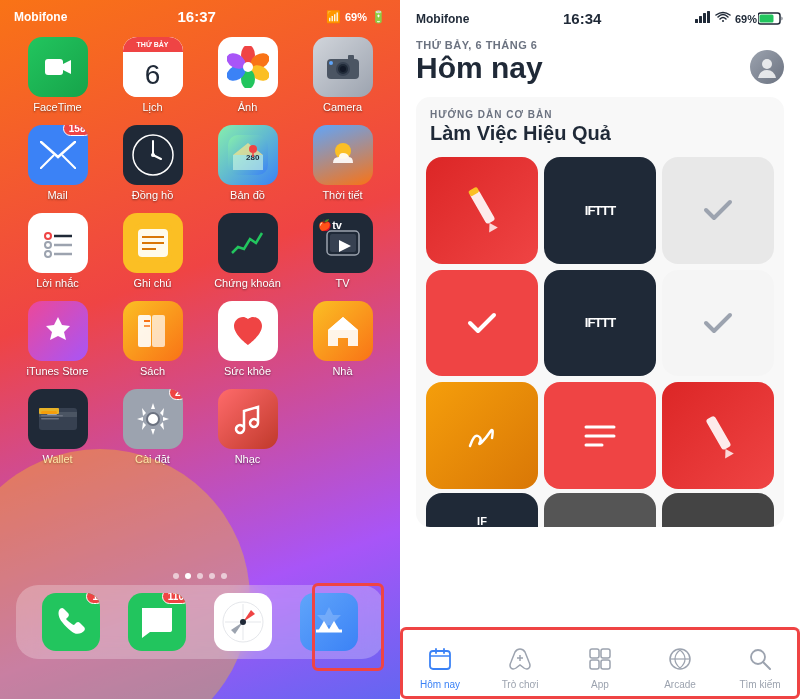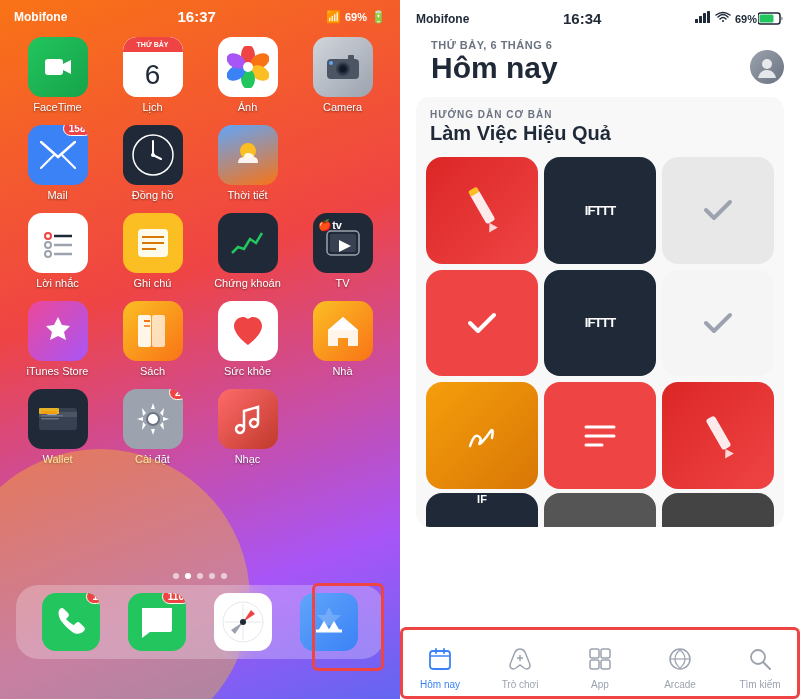--- a/index.html
+++ b/index.html
@@ -209,21 +209,20 @@
       display: flex;
       align-items: center;
       justify-content: center;
     }
 
     .as-header-row {
       display: flex;
       justify-content: space-between;
       align-items: flex-end;
       margin-bottom: 12px;
-      margin-left: 15px;
     }
 
     
     .feature-card {
       margin: 13px 16px;
       background: #f8f8f8;
       border-radius: 14px;
       overflow: hidden;
       height: 430px;
       position: relative;
@@ -379,20 +378,39 @@
             <circle cx="22" cy="22" r="20" fill="#1f2937" stroke="#ffffff" stroke-width="1.5"></circle>
             <circle cx="22" cy="22" r="17" fill="#1f2937"></circle>
             <line x1="22" y1="22" x2="22" y2="8" stroke="white" stroke-width="2" stroke-linecap="round"></line>
             <line x1="22" y1="22" x2="30" y2="26" stroke="white" stroke-width="2" stroke-linecap="round"></line>
             <circle cx="22" cy="22" r="2" fill="white"></circle>
           </svg>
       </div>
       <span class="app-label">Đồng hồ</span>
     </div>
 
+    <div class="app-item">
+      <div class="app-icon" style="background:linear-gradient(135deg,#86efac,#3b82f6);">
+        <svg width="40" height="40" viewBox="0 0 40 40">
+            <rect x="0" y="0" width="40" height="40" rx="10" fill="url(#mapgrad)"></rect>
+            <defs>
+              <linearGradient id="mapgrad" x1="0" y1="0" x2="1" y2="1">
+                <stop offset="0%" stop-color="#86efac"></stop>
+                <stop offset="100%" stop-color="#3b82f6"></stop>
+              </linearGradient>
+            </defs>
+            <rect x="5" y="20" width="30" height="15" fill="#d1fae5" opacity="0.6"></rect>
+            <path d="M5,20 L20,8 L35,20" fill="#fde68a" opacity="0.7"></path>
+            <text x="18" y="25" font-size="8" fill="#1f2937" font-weight="bold">280</text>
+            <circle cx="25" cy="14" r="4" fill="#ef4444"></circle>
+            <path d="M25,18 L25,22" stroke="#ef4444" stroke-width="1.5"></path>
+          </svg>
+      </div>
+      <span class="app-label">Bản đồ</span>
+    </div>
 
     <div class="app-item">
       <div class="app-icon" style="background:linear-gradient(160deg,#60a5fa,#f97316);">
         <svg width="40" height="40" viewBox="0 0 40 40">
             <circle cx="20" cy="16" r="8" fill="#fbbf24"></circle>
             <path d="M10,28 Q10,22 16,22 Q16,18 20,18 Q25,18 26,22 Q30,22 30,28 Z" fill="white" opacity="0.9"></path>
           </svg>
       </div>
       <span class="app-label">Thời tiết</span>
     </div>
@@ -700,21 +718,21 @@
 
         <div style="background:linear-gradient(135deg,#dc2626,#ef4444);border-radius:16px;overflow:hidden;display:flex;align-items:center;justify-content:center;">
           <svg width="50" height="50" viewBox="0 0 50 50">
               <rect x="22" y="5" width="10" height="35" rx="3" fill="white" opacity="0.9" transform="rotate(-30 25 25)"></rect>
               <polygon points="25,40 20,48 30,48" fill="white" opacity="0.8" transform="rotate(-30 25 25)"></polygon>
             </svg>
         </div>
       </div>
 
       <div style="display:grid;grid-template-columns:repeat(3,1fr);gap:6px;padding:0 10px 4px;">
-        <div style="background:#1f2937;border-radius:16px;height:55px;display:flex;align-items:flex-start;justify-content:center;">
+        <div style="background:#1f2937;border-radius:16px;height:55px;display:flex;align-items:center;justify-content:center;">
           <span style="color:white;font-size:11px;font-weight:900;">IF</span>
         </div>
         <div style="background:#555;border-radius:16px;height:55px;"></div>
         <div style="background:#444;border-radius:16px;height:55px;"></div>
       </div>
     </div>
 
     <div class="appstore-nav">
       <div class="nav-item active">
         <span class="nav-icon">

